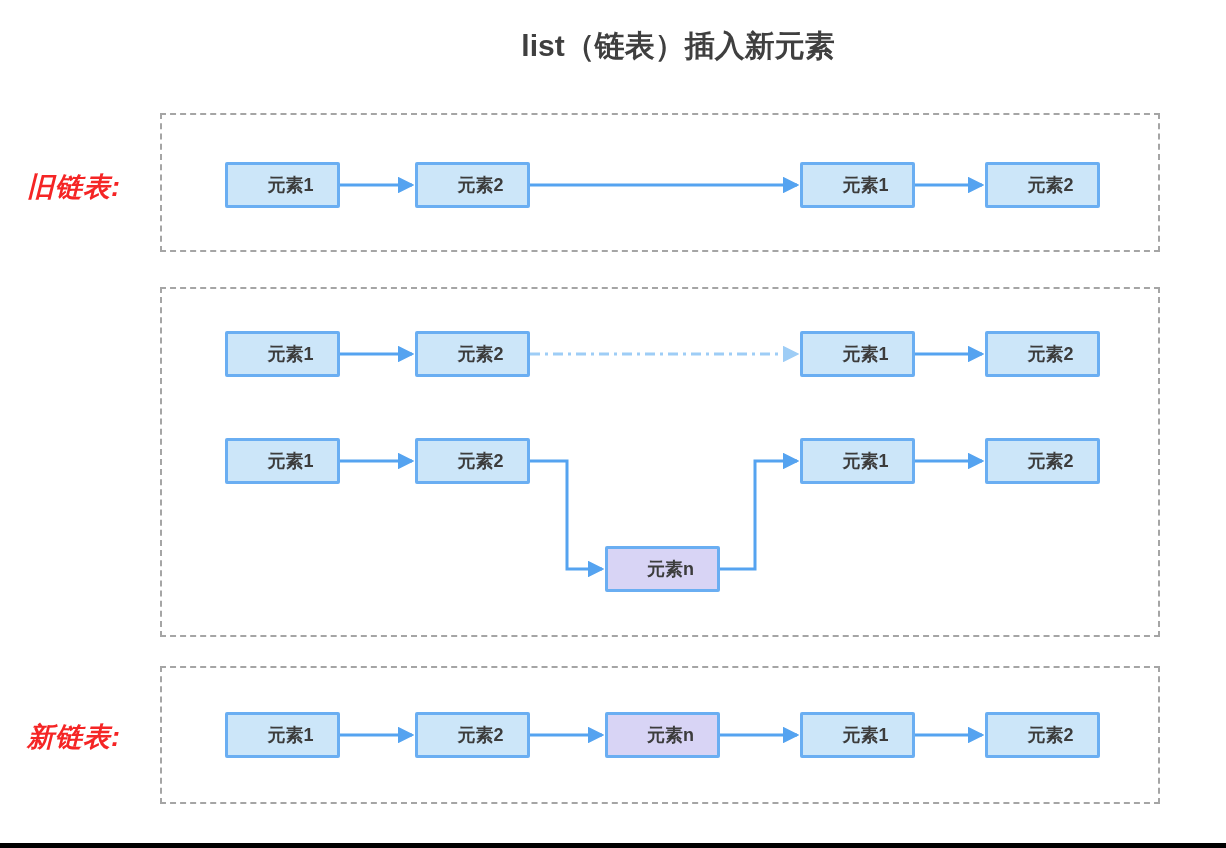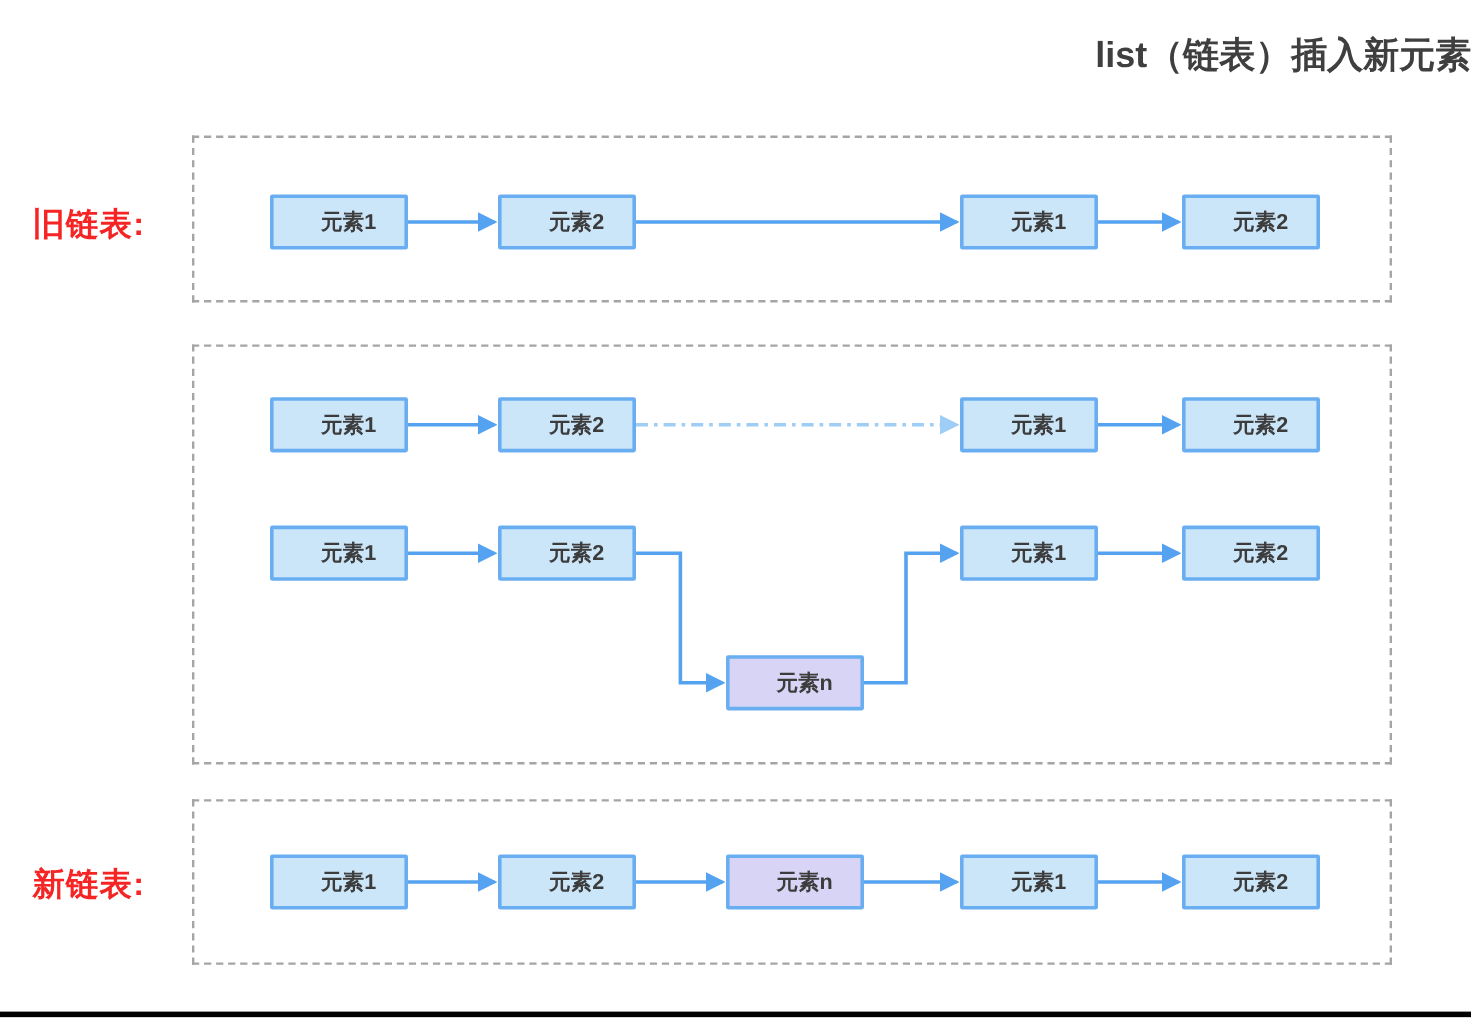--- a/index.html
+++ b/index.html
@@ -1,29 +1,29 @@
 <!DOCTYPE html>
 <html style="--title-gray: #3f3f3f; --label-red: #f52525; --panel-border: #a5a5a5; --box-fill: #cce6f9; --box-border: #6aaef2; --insert-fill: #d8d4f5; --arrow: #55a3f0; --arrow-light: #9ecdf6;"><head>
 <meta charset="utf-8">
 <style>
   html,body{margin:0;padding:0;background:#ffffff;}
   body{font-family:"Liberation Sans","DejaVu Sans",sans-serif;}
   .canvas{position:relative;width:1226px;height:848px;background:#fff;overflow:hidden;}
 
-  .title{position:absolute;left:130px;top:26px;width:1096px;text-align:right;
+  .title{position:absolute;left:130px;top:26px;width:1096px;text-align:center;
          font-size:30px;font-weight:bold;color:var(--title-gray,#3f3f3f);z-index:2;}
 
   .panel{position:absolute;border:2px dashed var(--panel-border,#a5a5a5);
          box-sizing:border-box;background:#fff;z-index:0;}
   #panel-old{left:160px;top:113px;width:1000px;height:139px;}
   #panel-process{left:160px;top:287px;width:1000px;height:350px;}
   #panel-new{left:160px;top:666px;width:1000px;height:138px;}
 
   .side-label{position:absolute;font-size:27px;font-weight:bold;
-              color:var(--label-red,#f52525);z-index:2;letter-spacing:1px;}
+              color:var(--label-red,#f52525);z-index:2;letter-spacing:1px;font-style:italic;}
   #label-old{left:27px;top:169px;}
   #label-new{left:27px;top:719px;text-align:right;}
 
   .wires{position:absolute;left:0;top:0;width:1226px;height:848px;z-index:1;}
 
   .node{position:absolute;width:115px;height:46px;box-sizing:border-box;
         border:3px solid var(--box-border,#6aaef2);
         background:var(--box-fill,#cce6f9);
         display:flex;align-items:center;justify-content:center;
         font-size:18px;font-weight:bold;color:#3c3c3c;

